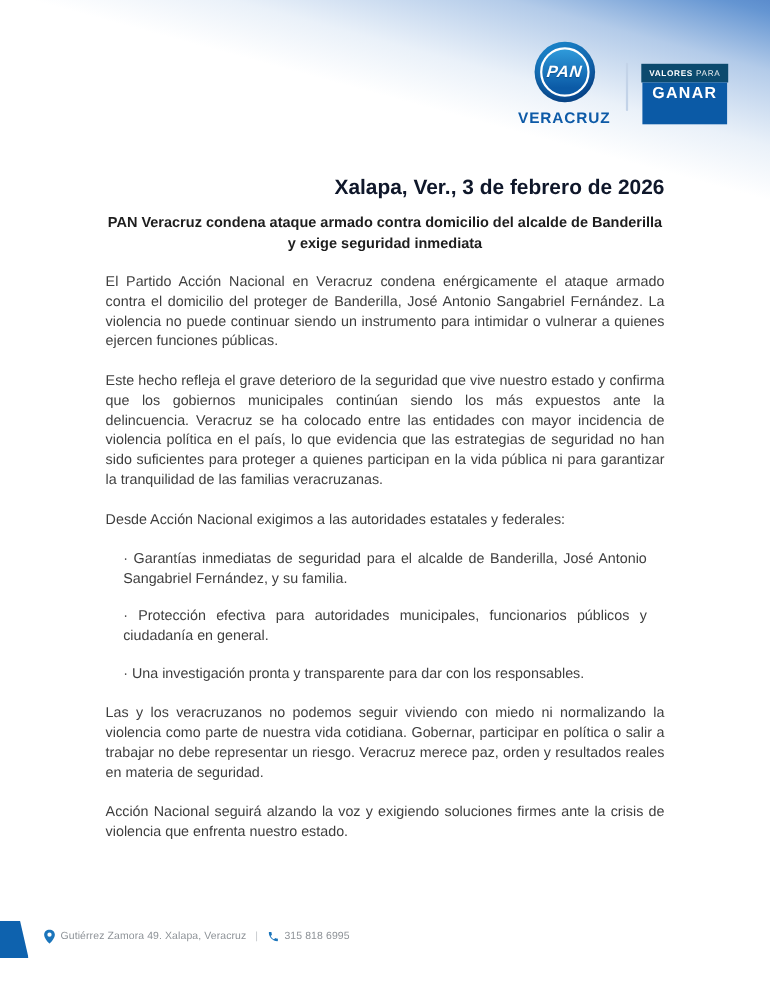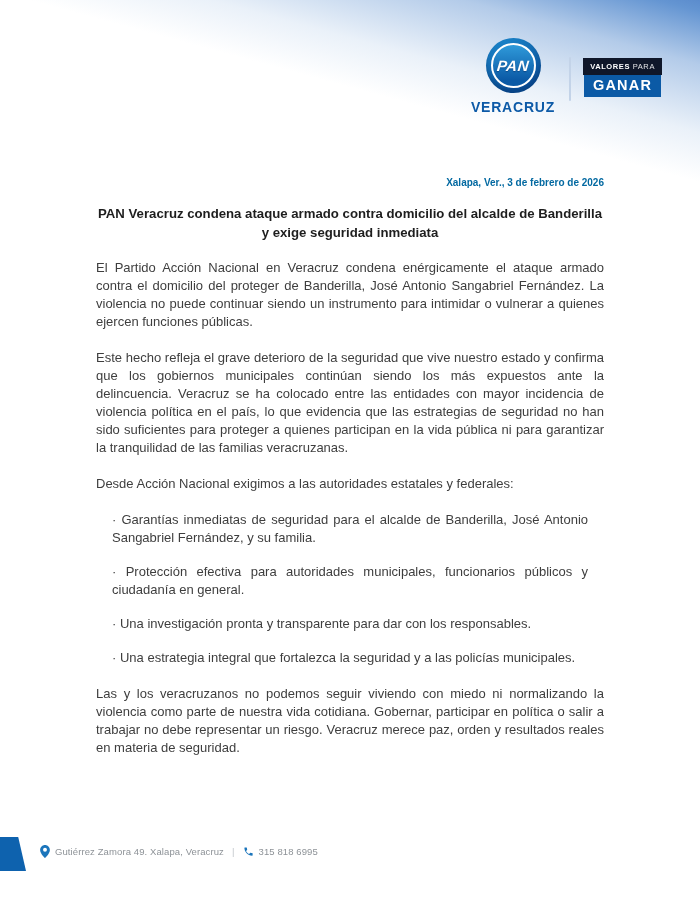--- a/index.html
+++ b/index.html
@@ -56,40 +56,40 @@
   .veracruz {
     margin-top: 6px; color: #0d5aa7; font-weight: bold;
     font-size: 14px; letter-spacing: .8px;
   }
   .logo-sep {
     width: 2px; height: 44px; background: #c3d3e8;
     margin: 19px 12px 0 14px; border-radius: 1px;
   }
   .badge-col { display: flex; flex-direction: column; align-items: center; margin-top: 20px; }
   .badge-top {
-    background: #0f172a; color: #ffffff;
+    background: #0c4a6e; color: #ffffff;
     font-size: 7.5px; font-weight: bold; letter-spacing: .6px;
     padding: 4px 7px; white-space: nowrap; text-align: right;
   }
   .badge-top .light { font-weight: normal; opacity: .88; }
   .badge-bottom {
     background: #0b5aa6; color: #ffffff;
     font-size: 14.5px; font-weight: bold; letter-spacing: 1.2px;
-    padding: 2px 9px 4px; margin-top: 0; white-space: nowrap;
+    padding: 2px 9px 20px; margin-top: 0; white-space: nowrap;
   }
 
   
   .content {
     position: absolute;
     left: 96px; top: 162px; width: 508px;
     color: #3e3e3e; font-size: 13px; line-height: 18px;
   }
   .dateline {
-    text-align: right; font-weight: bold; color: #0369a1;
-    font-size: 10px; margin: 12px 0 12px;
+    text-align: right; font-weight: bold; color: #0f172a;
+    font-size: 19px; margin: 0 0 12px;
   }
   .headline {
     text-align: center; font-weight: bold; color: #1e1e1e;
     font-size: 13.2px; line-height: 19px; margin: 0 0 17px;
   }
   p.body-par { text-align: justify; margin: 0 0 18px; }
   .bullets { margin: 0 0 18px; }
   .bullets p { margin: 16px; text-align: justify; }
 
   
@@ -137,24 +137,24 @@
     <p class="headline">PAN Veracruz condena ataque armado contra domicilio del alcalde de Banderilla y exige seguridad inmediata</p>
 
     <p class="body-par">El Partido Acción Nacional en Veracruz condena enérgicamente el ataque armado contra el domicilio del proteger de Banderilla, José Antonio Sangabriel Fernández. La violencia no puede continuar siendo un instrumento para intimidar o vulnerar a quienes ejercen funciones públicas.</p>
     <p class="body-par">Este hecho refleja el grave deterioro de la seguridad que vive nuestro estado y confirma que los gobiernos municipales continúan siendo los más expuestos ante la delincuencia. Veracruz se ha colocado entre las entidades con mayor incidencia de violencia política en el país, lo que evidencia que las estrategias de seguridad no han sido suficientes para proteger a quienes participan en la vida pública ni para garantizar la tranquilidad de las familias veracruzanas.</p>
     <p class="body-par">Desde Acción Nacional exigimos a las autoridades estatales y federales:</p>
 
     <div class="bullets">
       <p>· Garantías inmediatas de seguridad para el alcalde de Banderilla, José Antonio Sangabriel Fernández, y su familia.</p>
       <p>· Protección efectiva para autoridades municipales, funcionarios públicos y ciudadanía en general.</p>
       <p>· Una investigación pronta y transparente para dar con los responsables.</p>
-      <p>· Una estrategia integral que fortalezca la seguridad y a las policías municipales.</p>
     </div>
 
     <p class="body-par">Las y los veracruzanos no podemos seguir viviendo con miedo ni normalizando la violencia como parte de nuestra vida cotidiana. Gobernar, participar en política o salir a trabajar no debe representar un riesgo. Veracruz merece paz, orden y resultados reales en materia de seguridad.</p>
+    <p class="body-par">Acción Nacional seguirá alzando la voz y exigiendo soluciones firmes ante la crisis de violencia que enfrenta nuestro estado.</p>
   </div>
 
   <div class="footer-band"></div>
 
   <div class="footer-line">
     <span class="icon">
       <svg width="10" height="13" viewBox="0 0 24 32" aria-hidden="true">
         <path fill="#1b75bb" d="M12 0C5.4 0 0 5.4 0 12c0 9 12 20 12 20s12-11 12-20C24 5.4 18.6 0 12 0zm0 16.5a4.8 4.8 0 1 1 0-9.6 4.8 4.8 0 0 1 0 9.6z"></path>
       </svg>
     </span>

